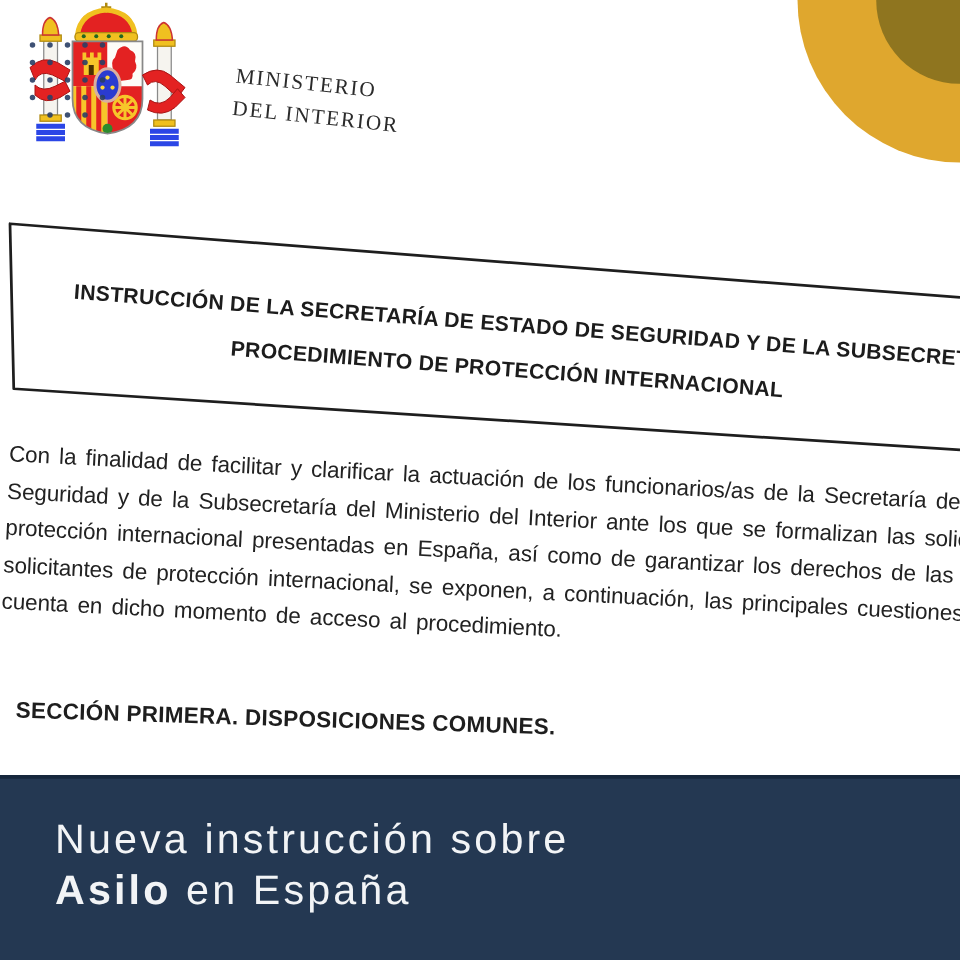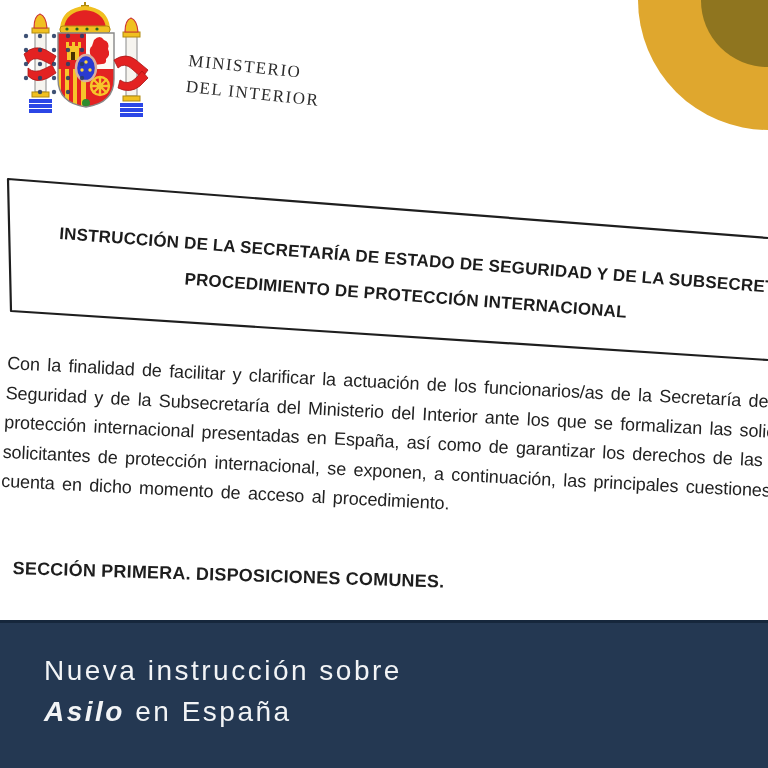--- a/index.html
+++ b/index.html
@@ -48,23 +48,23 @@
     font-weight:bold;font-size:18px;color:#1e1e1e;letter-spacing:.2px;white-space:nowrap;
   }
 
   
   .banner{
     position:absolute;left:0;top:620px;width:768px;height:148px;
     background:#243852;border-top:3px solid #16273C;box-sizing:border-box;
   }
   .banner-text{
     position:absolute;left:44px;top:27px;color:#F2F4F6;
-    font-size:28px;line-height:41px;letter-spacing:2.5px;font-weight:300;white-space:nowrap;
-  }
-  .banner-text .bold{font-weight:bold;font-style:italic;}
+    font-size:33px;line-height:41px;letter-spacing:2.5px;font-weight:300;white-space:nowrap;
+  }
+  .banner-text .bold{font-weight:bold;}
 </style>
 </head>
 <body>
 
 <div class="page">
 
   <div class="circle outer"></div>
   <div class="circle inner"></div>
 
   <svg class="coa" width="132" height="128" viewBox="0 0 132 128">

